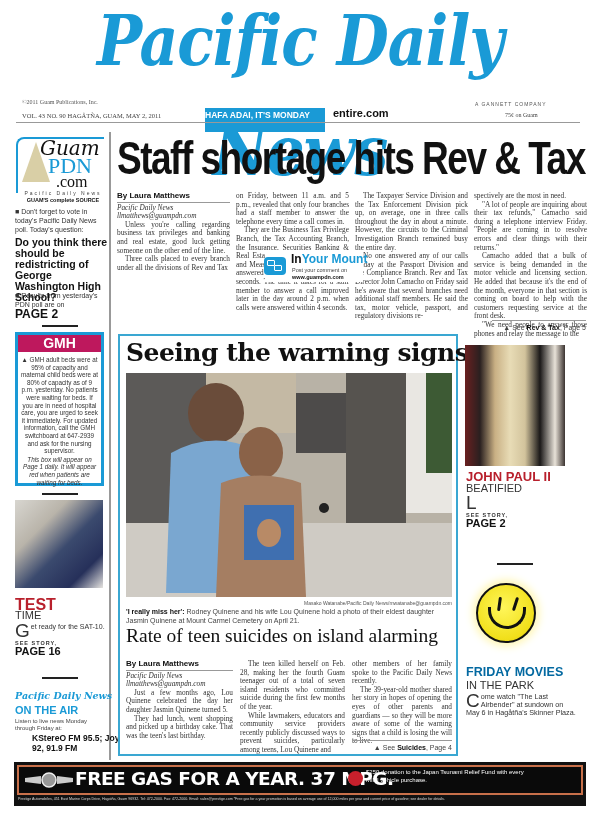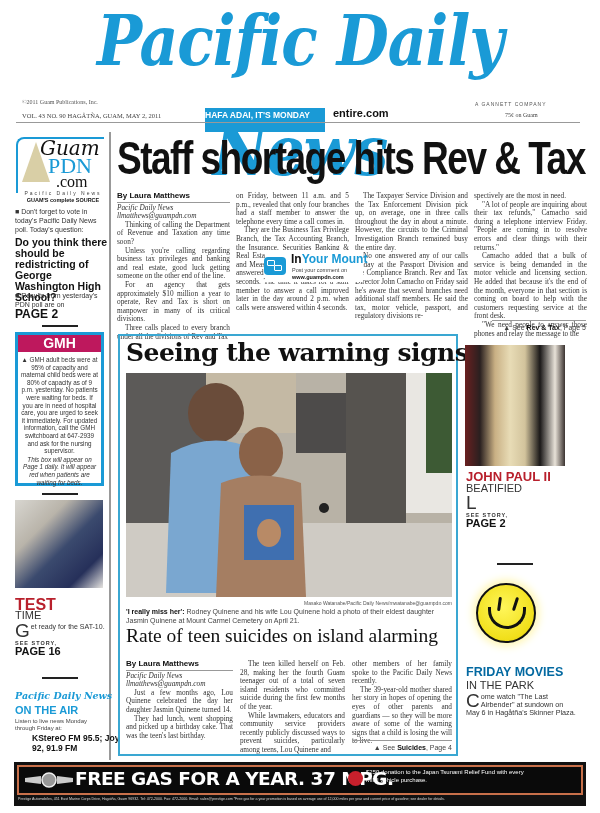--- a/index.html
+++ b/index.html
@@ -146,23 +146,21 @@
 <div class="abs air-head">ON THE AIR</div>
 <div class="abs air-body">Listen to live news Monday through Friday at:</div>
 <div class="abs air-freq">KStereO FM 95.5; Joy 92, 91.9 FM</div>
 
 <div class="abs main-head">Staff shortage hits Rev &amp; Tax</div>
 
 <div class="abs col c1">
   <div class="byline">By Laura Matthews</div>
   <div class="affil">Pacific Daily News</div>
   <div class="affil">llmatthews@guampdn.com</div>
-  <p>Thinking of calling the Department of Revenue and Taxation any time soon?</p>
   <p>Unless you're calling regarding business tax privileges and banking and real estate, good luck getting someone on the other end of the line.</p>
-  <p>For an agency that gets approximately $10 million a year to operate, Rev and Tax is short on manpower in many of its critical divisions.</p>
   <p>Three calls placed to every branch under all the divisions of Rev and Tax</p>
 </div>
 <div class="abs col c2">
   <p style="text-indent:0">on Friday, between 11 a.m. and 5 p.m., revealed that only four branches had a staff member to answer the telephone every time a call comes in.</p>
   <p style="padding-right:0">They are the Business Tax Privilege Branch, the Tax Accounting Branch, the Insurance, Securities Banking &amp; Real Estate Branch, and the Weights and Measures Branch. Their calls are answered within an average of 10 seconds. The time it takes for a staff member to answer a call improved later in the day around 2 p.m. when calls were answered within 4 seconds.</p>
 </div>
 <div class="abs col c3">
   <p>The Taxpayer Service Division and the Tax Enforcement Division pick up, on average, one in three calls throughout the day in about a minute. However, the circuits to the Criminal Investigation Branch remained busy the entire day.</p>
   <p>No one answered any of our calls Friday at the Passport Division and the Compliance Branch. Rev and Tax Director John Camacho on Friday said he's aware that several branches need additional staff members. He said the tax, motor vehicle, passport, and regulatory divisions re-</p>
 </div>
@@ -212,21 +210,21 @@
 <div class="abs credit">Masako Watanabe/Pacific Daily News/mwatanabe@guampdn.com</div>
 <div class="abs caption">
   <b>'I really miss her':</b><span> Rodney Quinene and his wife Lou Quinene hold a photo of their eldest daughter Jasmin Quinene at Mount Carmel Cemetery on April 21.</span>
 </div>
 <div class="abs feat-sub">Rate of teen suicides on island alarming</div>
 
 <div class="abs col f1">
   <div class="byline">By Laura Matthews</div>
   <div class="affil">Pacific Daily News</div>
   <div class="affil">llmatthews@guampdn.com</div>
-  <p>Just a few months ago, Lou Quinene celebrated the day her daughter Jasmin Quinene turned 14.</p>
+  <p>Just a few months ago, Lou Quinene celebrated the day her daughter Jasmin Quinene turned 5.</p>
   <p>They had lunch, went shopping and picked up a birthday cake. That was the teen's last birthday.</p>
 </div>
 <div class="abs col f2">
   <p>The teen killed herself on Feb. 28, making her the fourth Guam teenager out of a total of seven island residents who committed suicide during the first few months of the year.</p>
   <p>While lawmakers, educators and community service providers recently publicly discussed ways to prevent suicides, particularly among teens, Lou Quinene and</p>
 </div>
 <div class="abs col f3">
   <p style="text-indent:0">other members of her family spoke to the Pacific Daily News recently.</p>
   <p>The 39-year-old mother shared her story in hopes of opening the eyes of other parents and guardians — so they will be more aware of some of the warning signs that a child is losing the will to live.</p>
 </div>

